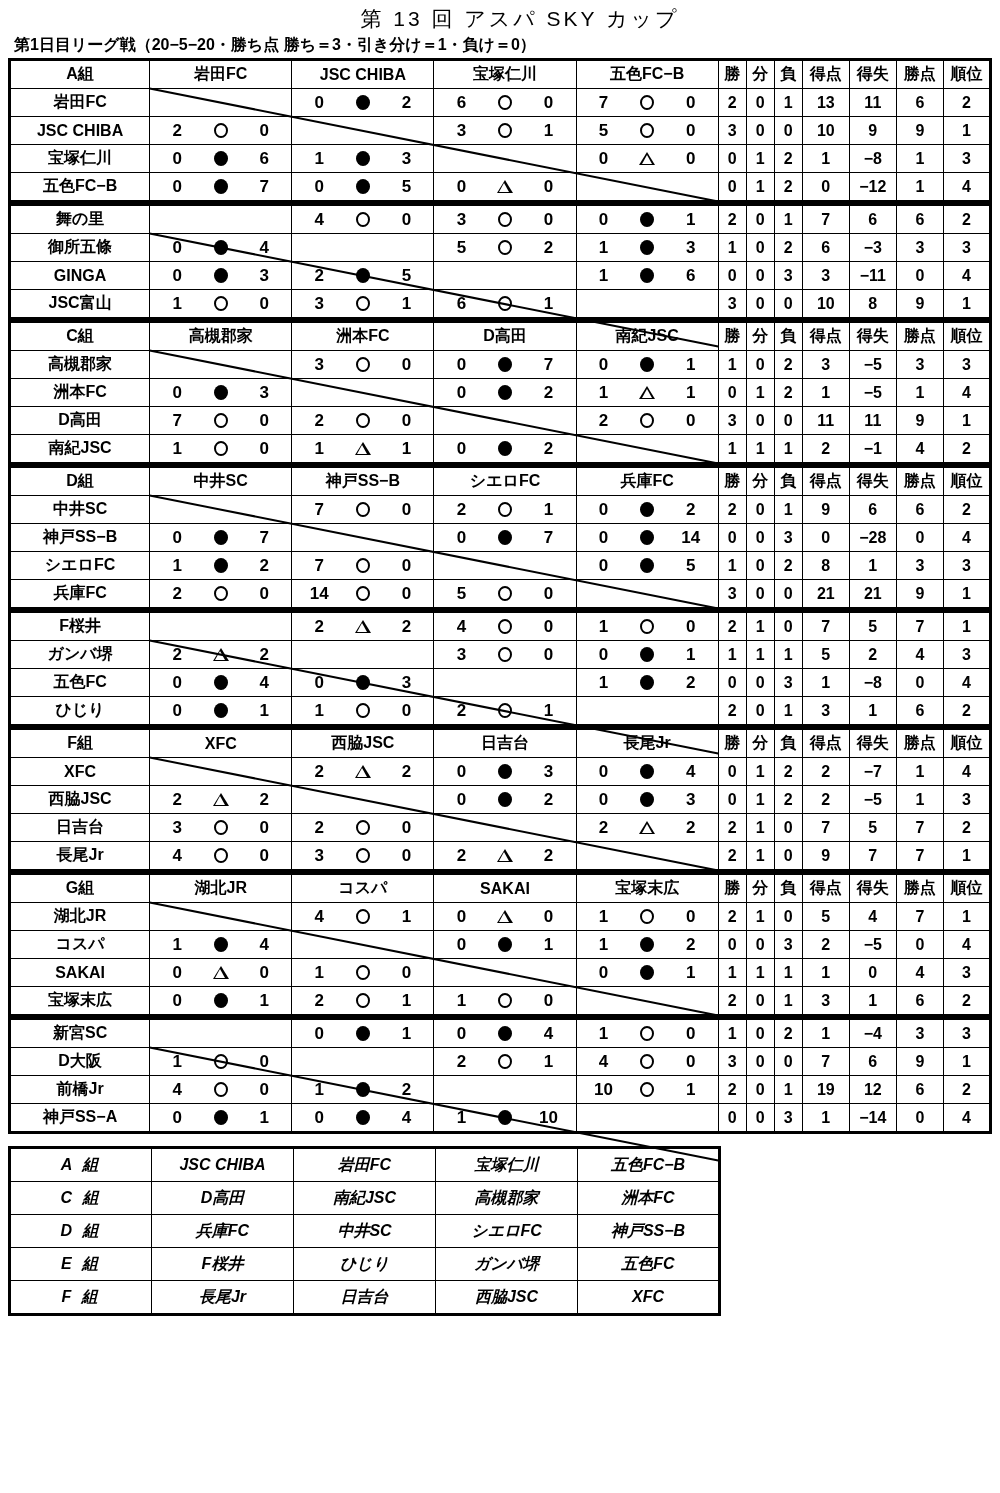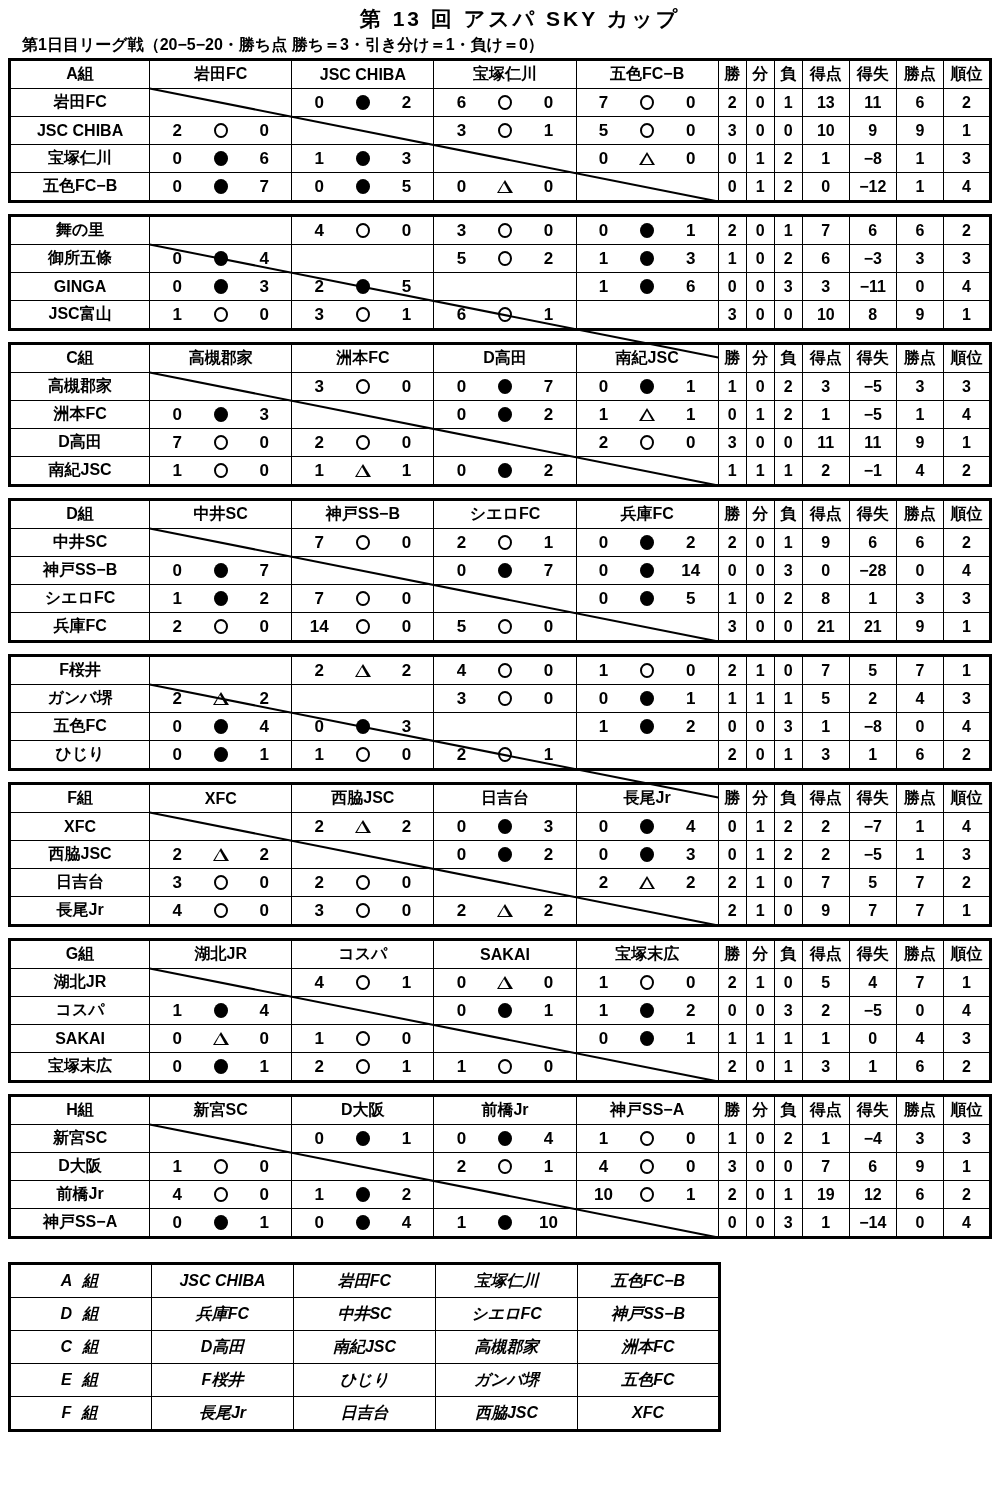--- a/index.html
+++ b/index.html
@@ -13,42 +13,42 @@
     font-family: "Liberation Sans", "DejaVu Sans", sans-serif;
     color: #000000;
     position: relative;
     overflow: hidden;
   }
 
   
   .page-title {
     text-align: center;
     font-size: 21px;
-    font-weight: bold;
+    font-weight: normal;
     letter-spacing: 3px;
     padding-top: 6px;
     height: 26px;
     line-height: 26px;
     padding-left: 40px;
   }
   .page-subtitle {
     font-size: 16px;
     font-weight: bold;
-    padding-left: 22px;
+    padding-left: 14px;
     height: 26px;
     line-height: 26px;
     letter-spacing: 0px;
   }
 
   
   .groups-wrap {
     padding: 0 8px 0 8px;
   }
   .group-block {
-    margin-bottom: 11px;
+    margin-bottom: 0;
     position: relative;
   }
   table.group-table {
     border-collapse: collapse;
     table-layout: fixed;
     width: 984px;
     border: 3px solid #000;
   }
   table.group-table td,
   table.group-table th {
@@ -1467,34 +1467,20 @@
             <col class="c-opp">
             <col class="c-stat">
             <col class="c-stat">
             <col class="c-stat">
             <col class="c-stat2">
             <col class="c-stat2">
             <col class="c-stat2">
             <col class="c-stat2">
           </colgroup>
           <tbody>
-            <tr>
-              <td class="hdr-group-name">H組</td>
-              <td>新宮SC</td>
-              <td>D大阪</td>
-              <td>前橋Jr</td>
-              <td>神戸SS−A</td>
-              <td>勝</td>
-              <td>分</td>
-              <td>負</td>
-              <td>得点</td>
-              <td>得失</td>
-              <td>勝点</td>
-              <td>順位</td>
-            </tr>
             <tr>
               <td class="row-team-name">新宮SC</td>
               <td class="match empty-cell"></td>
               <td class="match">
                 <div class="match-inner">
                   <span class="m-score">0</span>
                   <span class="m-mark">
                     <span class="mark-loss"></span>
                   </span>
                   <span class="m-score">1</span>
@@ -1659,32 +1645,32 @@
         </colgroup>
         <tbody>
           <tr>
             <td class="s-group">A 組</td>
             <td>JSC CHIBA</td>
             <td>岩田FC</td>
             <td>宝塚仁川</td>
             <td>五色FC−B</td>
           </tr>
           <tr>
+            <td class="s-group">C 組</td>
+            <td>D高田</td>
+            <td>南紀JSC</td>
+            <td>高槻郡家</td>
+            <td>洲本FC</td>
+          </tr>
+          <tr>
             <td class="s-group">D 組</td>
             <td>兵庫FC</td>
             <td>中井SC</td>
             <td>シエロFC</td>
             <td>神戸SS−B</td>
-          </tr>
-          <tr>
-            <td class="s-group">C 組</td>
-            <td>D高田</td>
-            <td>南紀JSC</td>
-            <td>高槻郡家</td>
-            <td>洲本FC</td>
           </tr>
           <tr>
             <td class="s-group">E 組</td>
             <td>F桜井</td>
             <td>ひじり</td>
             <td>ガンバ堺</td>
             <td>五色FC</td>
           </tr>
           <tr>
             <td class="s-group">F 組</td>

